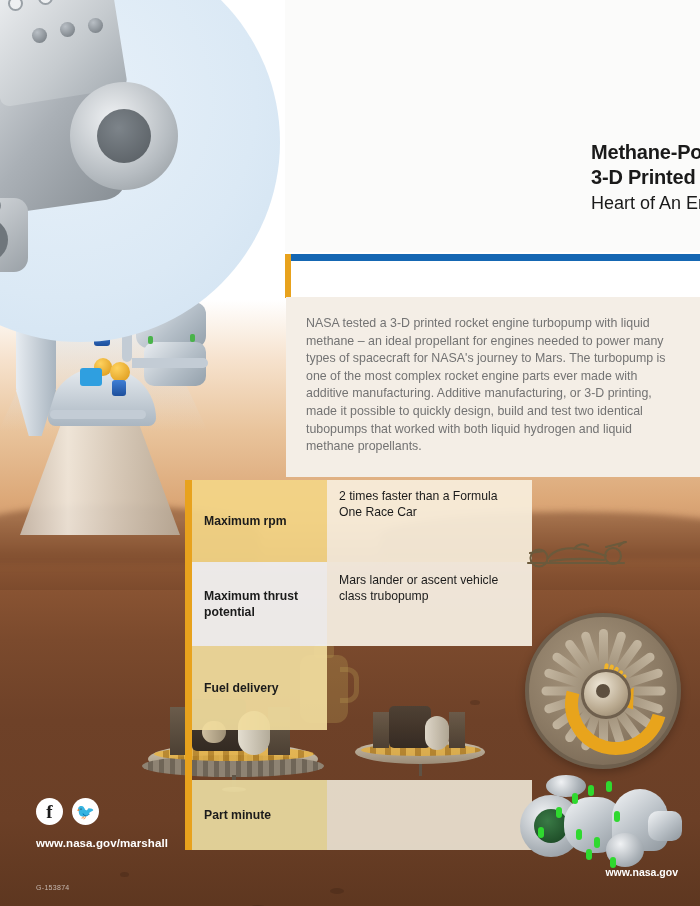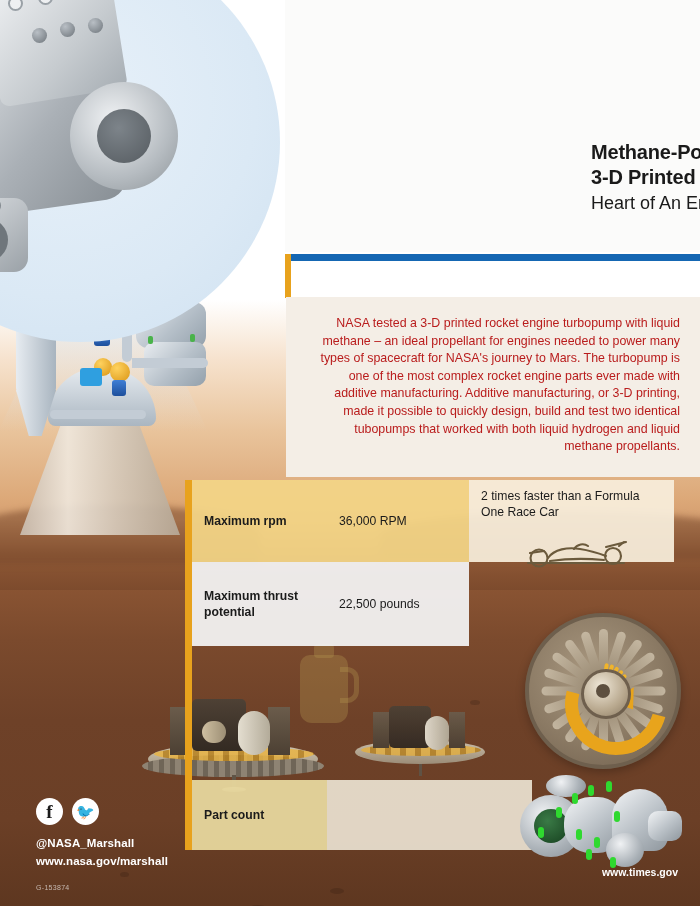--- a/index.html
+++ b/index.html
@@ -104,21 +104,21 @@
   .blue-stripe{position:absolute;left:290px;top:254px;width:410px;height:7px;background:#1567b3;}
   .gold-stripe{position:absolute;left:285px;top:254px;width:6px;height:44px;background:#e8a21d;}
   .brown-band{position:absolute;left:291px;top:261px;width:409px;height:36px;background:#4a3a2b;}
   .brown-band-label{
     position:absolute;left:18px;top:10px;font-size:12.5px;font-weight:bold;color:#ffffff;letter-spacing:.1px;
   }
 
   .body-wrap{position:absolute;left:286px;top:297px;width:414px;height:180px;background:#f4eee6;}
   .body-copy{
     position:absolute;left:20px;top:18px;width:374px;
-    font-size:12.4px;line-height:17.6px;color:#b91c1c;text-align:right;
+    font-size:12.4px;line-height:17.6px;color:#737373;
   }
 
   
   .table{position:absolute;left:185px;top:480px;width:500px;height:370px;}
   .tbl-left-edge{position:absolute;left:0;top:0;width:7px;height:370px;background:#e8a21d;}
   .row{position:absolute;left:7px;width:482px;display:flex;}
   .row .c1{width:135px;}
   .row .c2{width:142px;}
   .row .c3{width:205px;}
   .cell{
@@ -344,35 +344,35 @@
     <div class="arrow-sw"></div>
     <div class="arrow-head"></div>
     <div class="hub"></div>
   </div>
 
   <div class="table">
     <div class="tbl-left-edge"></div>
 
     <div class="row row1 r-gold">
       <div class="cell c1 lbl">Maximum rpm</div>
-      <div class="cell c2">36,000 RPM</div>
       <div class="cell c3">2 times faster than a Formula One Race Car</div>
     </div>
 
     <div class="row row2 r-white">
       <div class="cell c1 lbl">Maximum thrust potential</div>
-      <div class="cell c2">22,500 pounds</div>
+      <div class="cell c3">Mars lander or ascent vehicle class trubopump</div>
     </div>
 
     <div class="row row3 r-gold2">
+      <div class="cell c1 lbl">Fuel delivery</div>
       <div class="cell c3"></div>
     </div>
 
     <div class="row row4 r-gold3">
-      <div class="cell c1 lbl">Part count</div>
+      <div class="cell c1 lbl">Part minute</div>
       <div class="cell c3"></div>
     </div>
   </div>
 
   <svg class="f1-icon" viewBox="0 0 112 34">
     <g fill="none" stroke="#6b5a3c" stroke-width="2.1" stroke-linecap="round">
       <circle cx="19" cy="22" r="8.5"></circle>
       <circle cx="93" cy="20" r="8"></circle>
       <path d="M8 27 L104 27"></path>
       <path d="M28 22 C 34 13, 48 11, 60 13 C 70 14.5, 78 17, 86 20"></path>
@@ -407,19 +407,18 @@
   <div class="social">
     <div class="sbtn fb">
       <div class="fb-glyph">f</div>
     </div>
     <div class="sbtn tw">
       <div class="tw-glyph">🐦</div>
     </div>
   </div>
 
   <div class="foot-lines">
-    <div>@NASA_Marshall</div>
     <div>www.nasa.gov/marshall</div>
   </div>
   <div class="catalog">G-153874</div>
-  <div class="foot-url">www.times.gov</div>
+  <div class="foot-url">www.nasa.gov</div>
 
 </div>
 
 </body></html>

